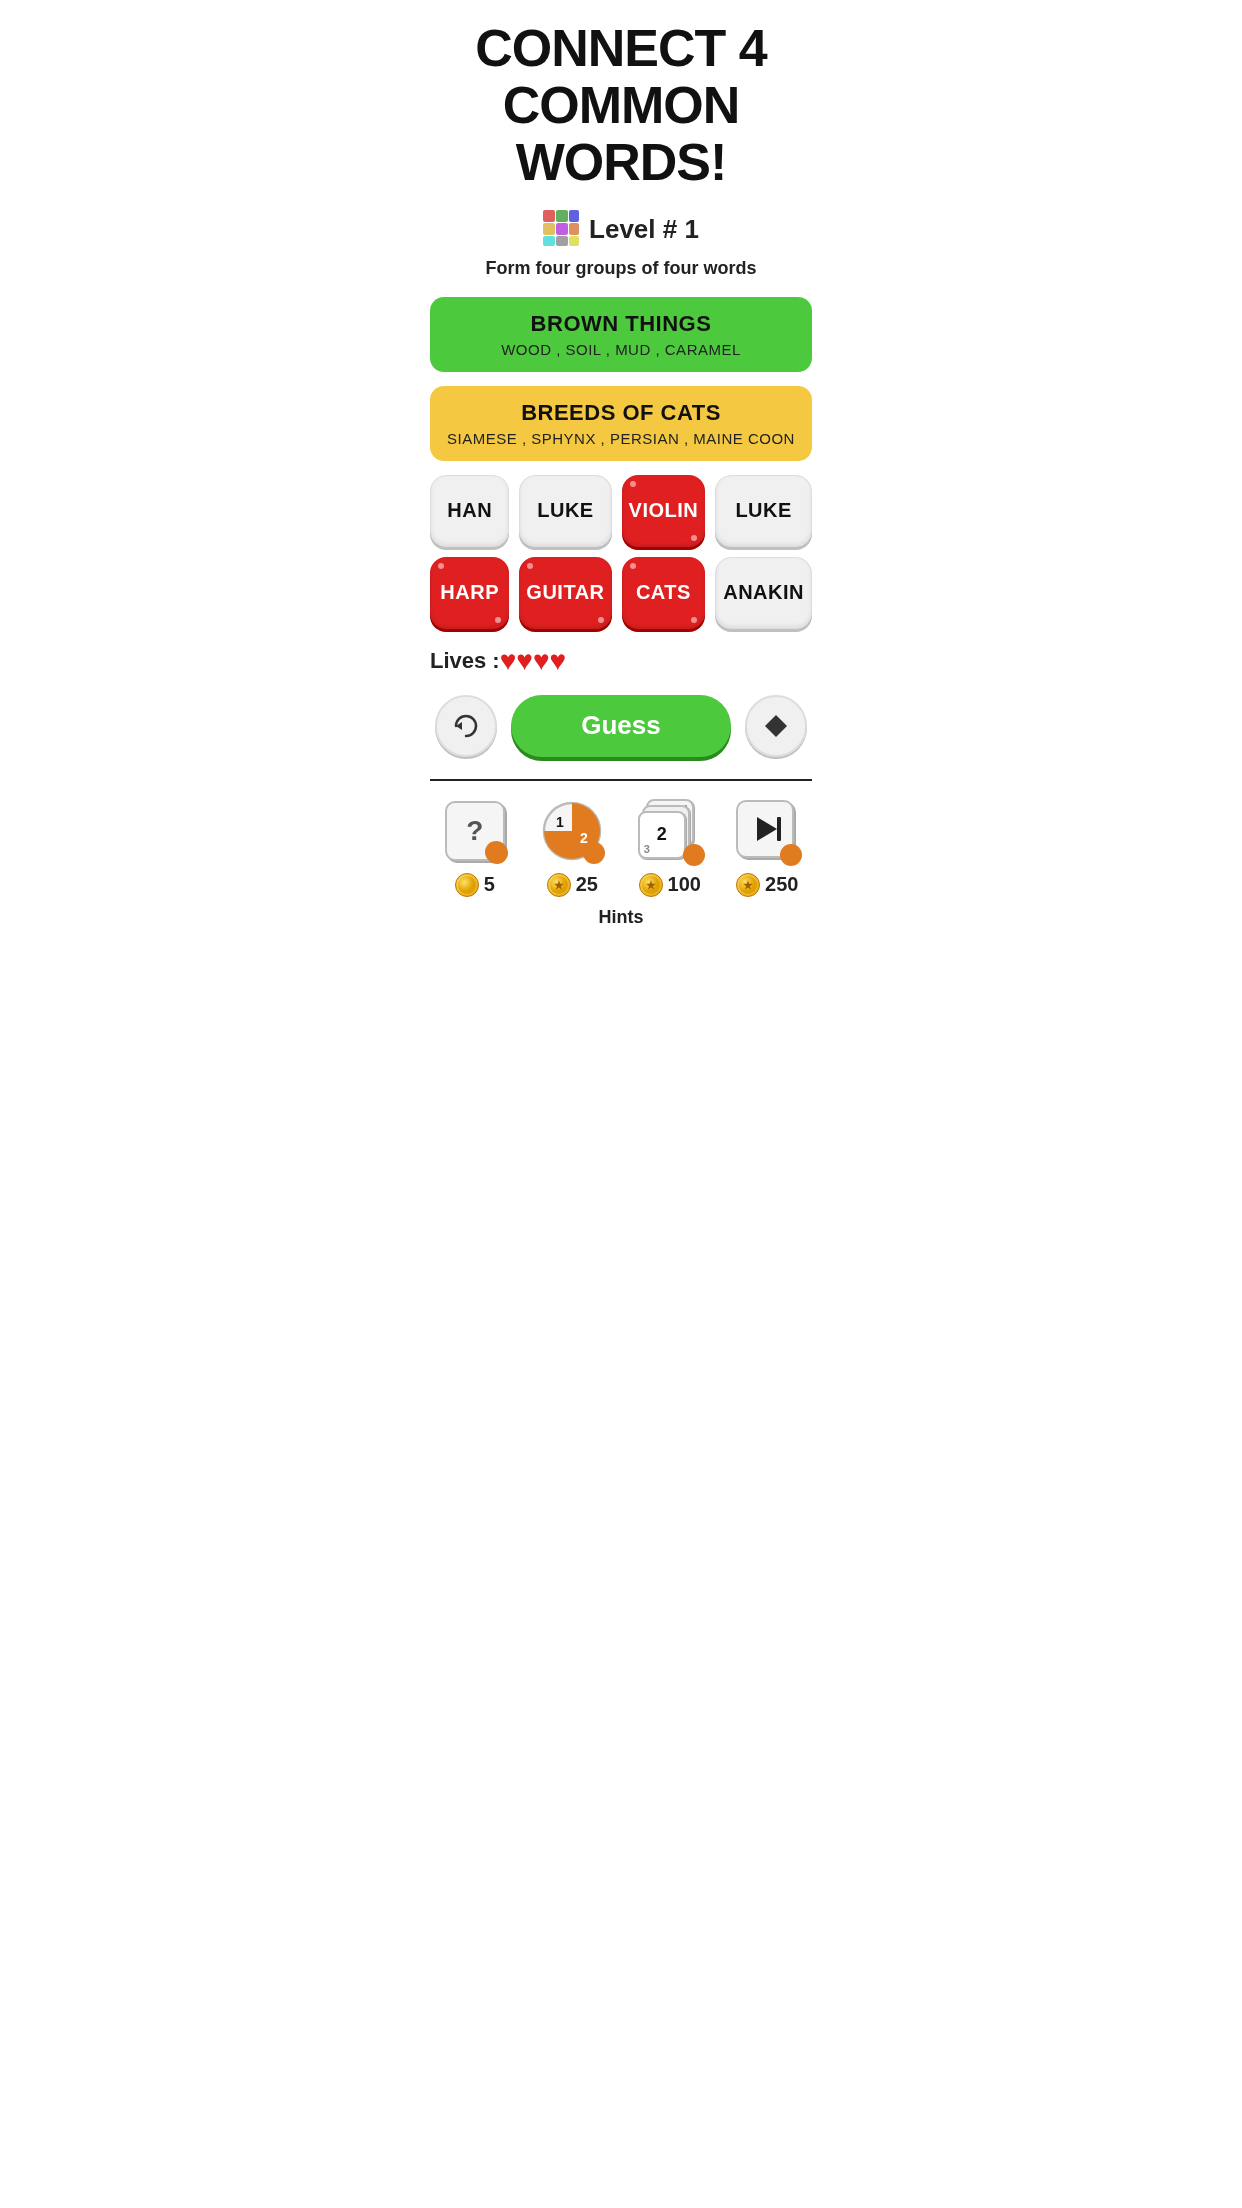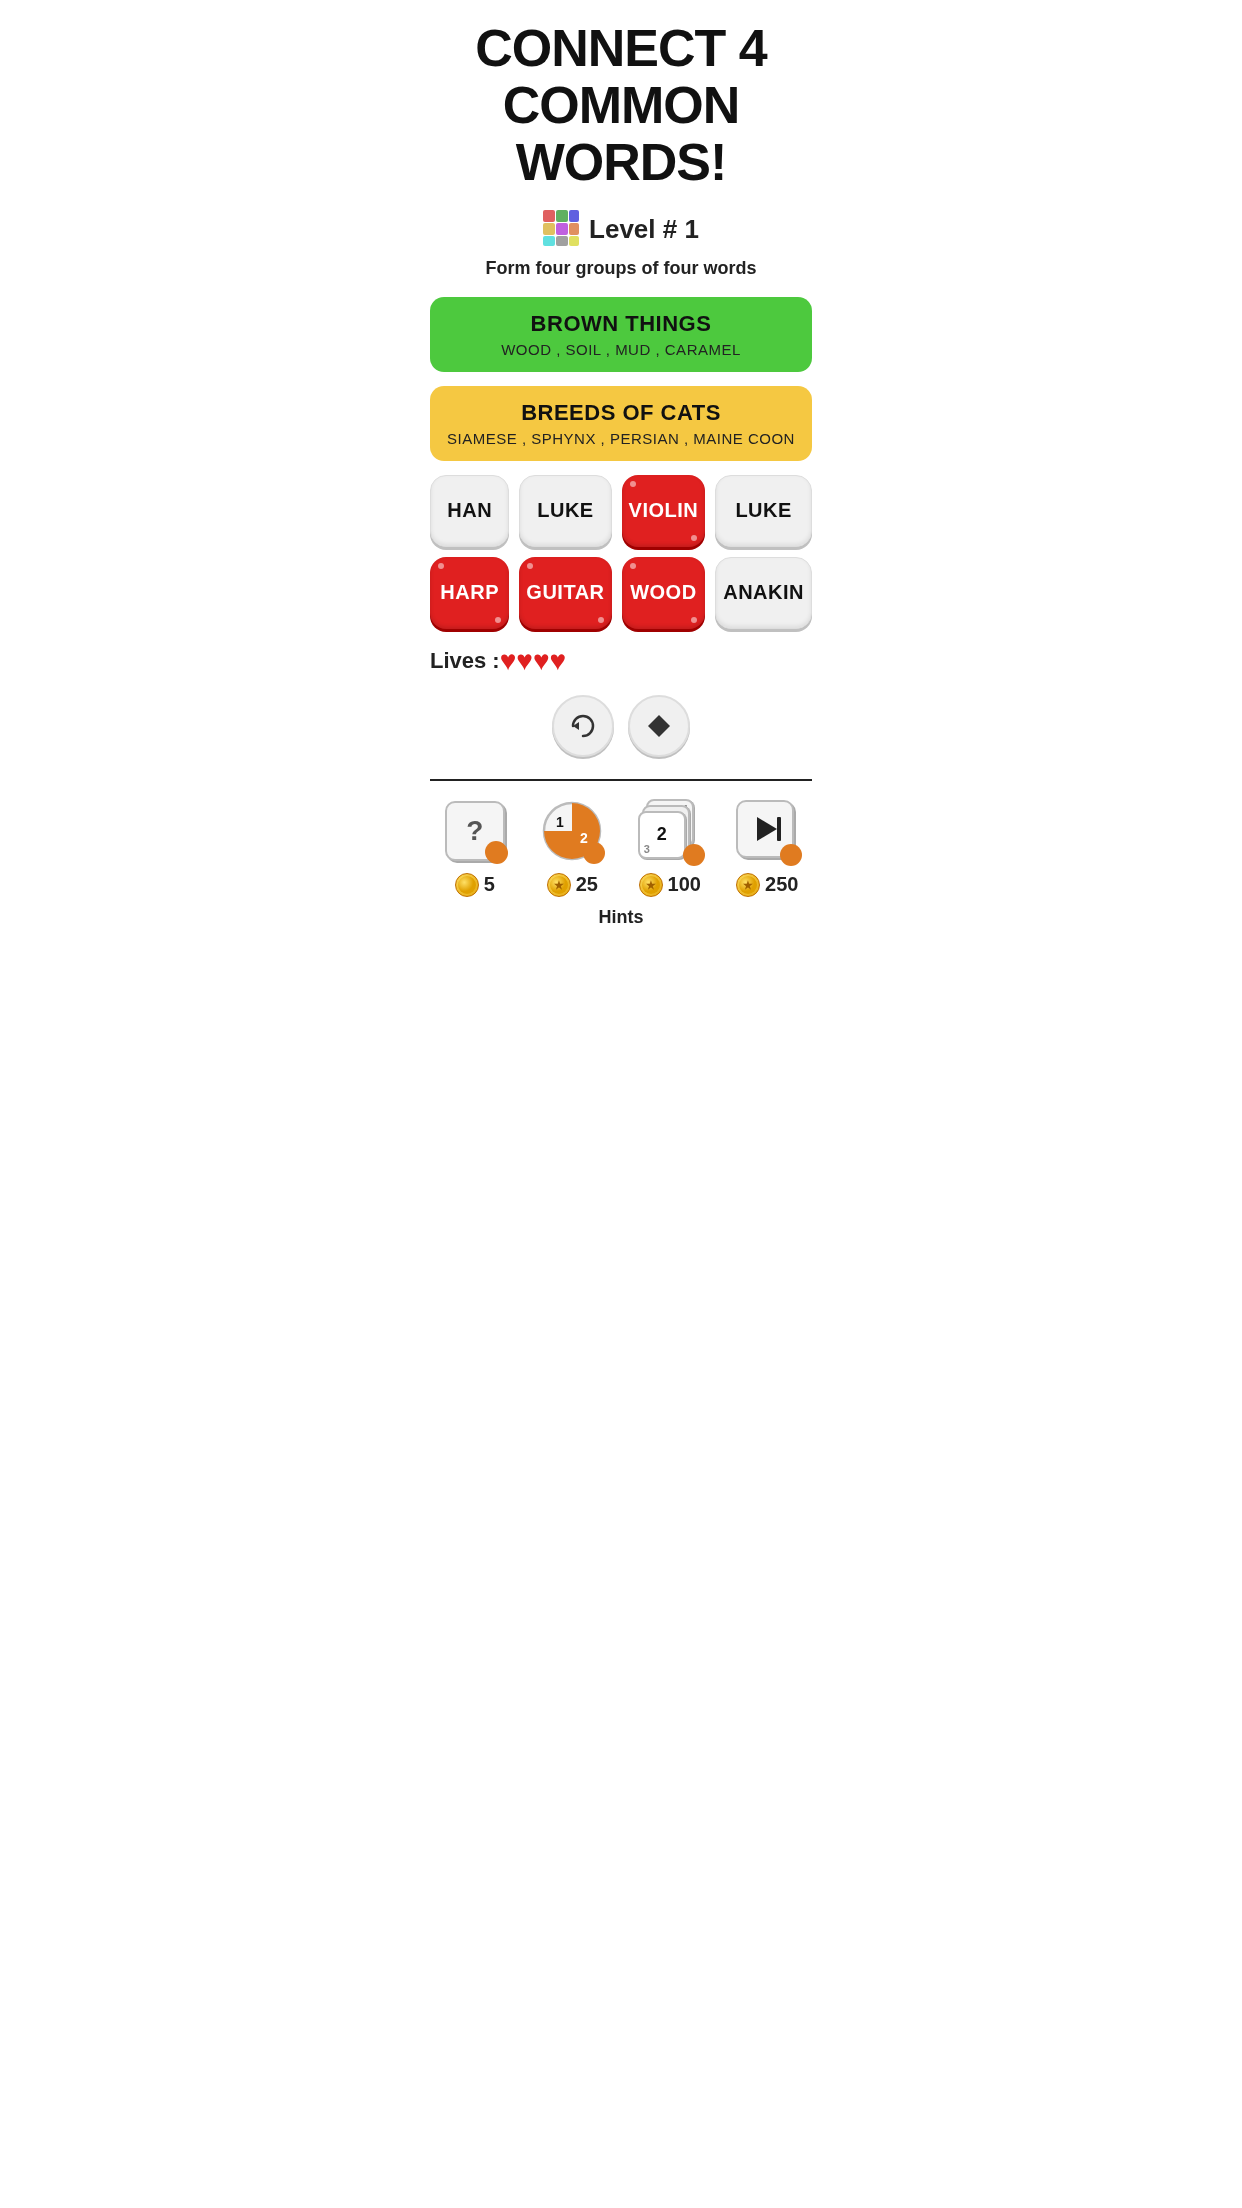--- a/index.html
+++ b/index.html
@@ -282,39 +282,40 @@
   <div class="category-words">SIAMESE , SPHYNX , PERSIAN , MAINE COON</div>
 </div>
 
 <div class="word-grid">
   <div class="word-tile white">HAN</div>
   <div class="word-tile white">LUKE</div>
   <div class="word-tile red">VIOLIN</div>
   <div class="word-tile white">LUKE</div>
   <div class="word-tile red">HARP</div>
   <div class="word-tile red">GUITAR</div>
-  <div class="word-tile red">WOOD</div>
+  <div class="word-tile red">CATS</div>
   <div class="word-tile white">ANAKIN</div>
 </div>
 
 <div class="lives-row">
   <span>Lives :</span>
   <span class="heart">♥</span>
   <span class="heart">♥</span>
   <span class="heart">♥</span>
   <span class="heart">♥</span>
 </div>
 
 <div class="controls-row">
   <div class="ctrl-btn">
     <svg width="28" height="28" viewBox="0 0 28 28" fill="none">
       <path d="M4 14 A10 10 0 1 1 14 24" stroke="#333" stroke-width="2.5" stroke-linecap="round" fill="none"></path>
       <polygon points="4,14 10,10 10,18" fill="#333"></polygon>
     </svg>
   </div>
+  <button class="guess-btn">Guess</button>
   <div class="ctrl-btn">
     <svg width="28" height="28" viewBox="0 0 28 28" fill="none">
       <polygon points="14,3 25,14 14,25 3,14" fill="#333"></polygon>
     </svg>
   </div>
 </div>
 
 <div class="hints-section">
   <div class="hints-row">
 

